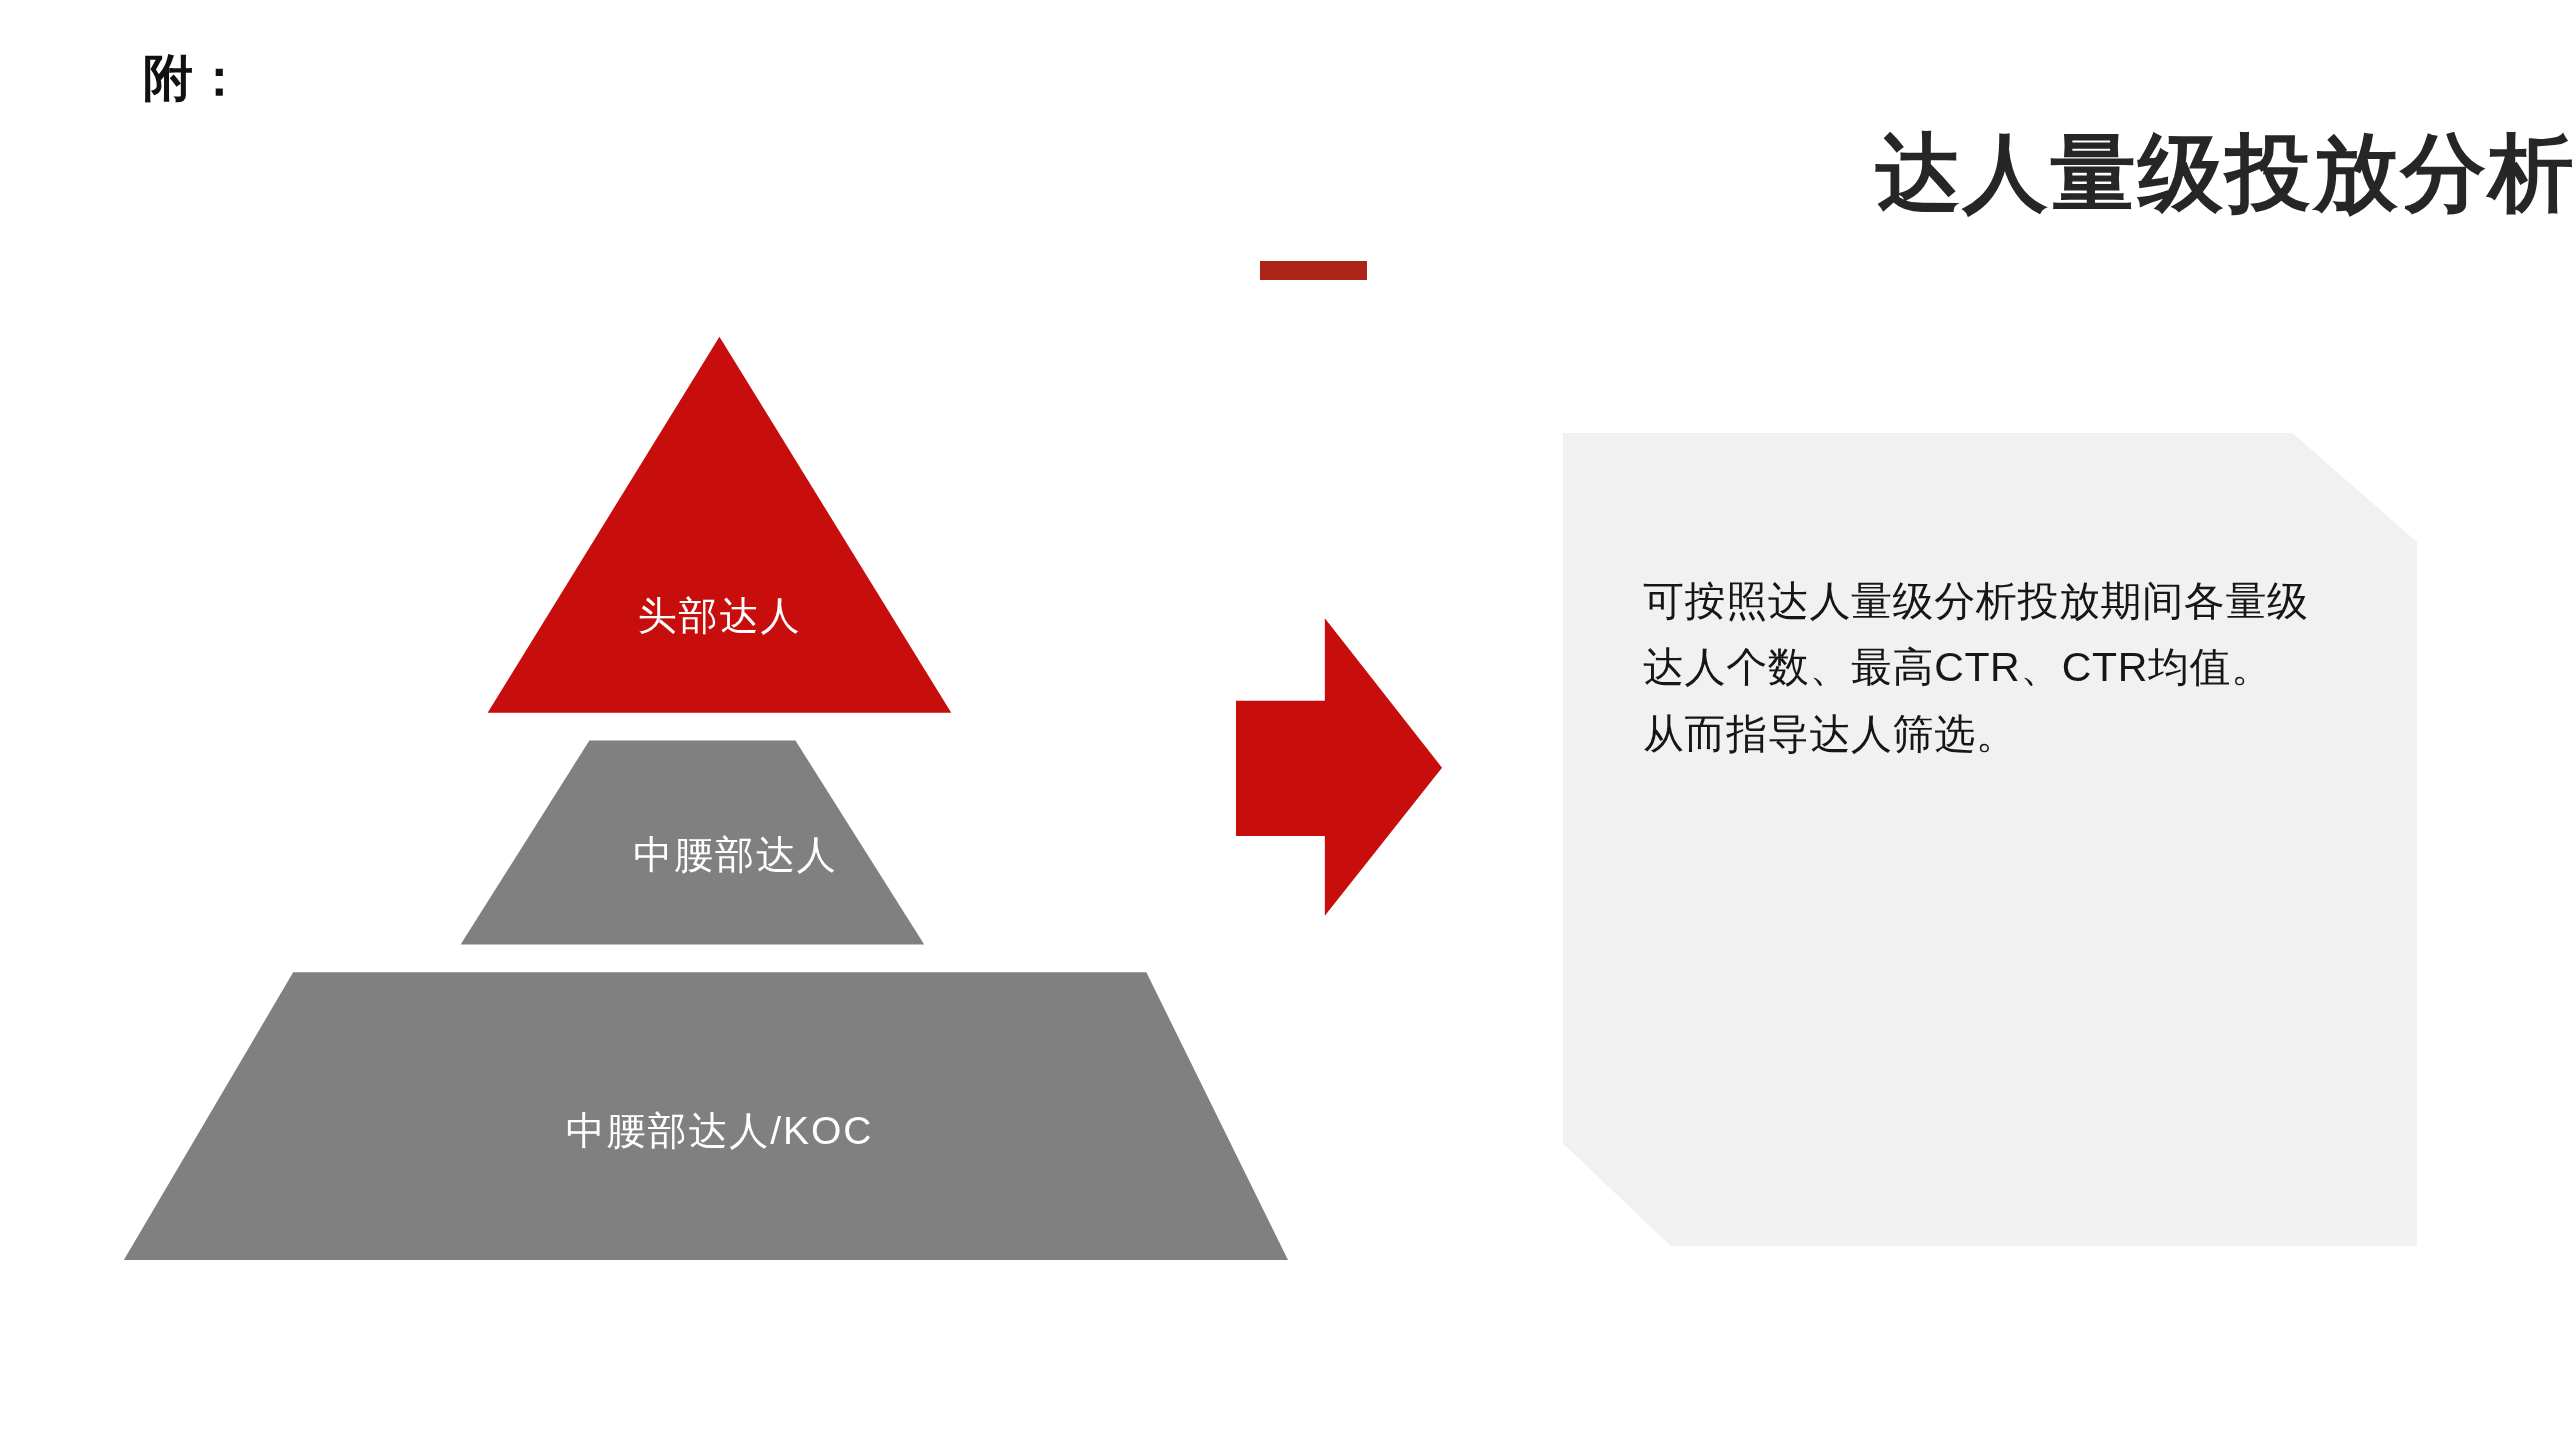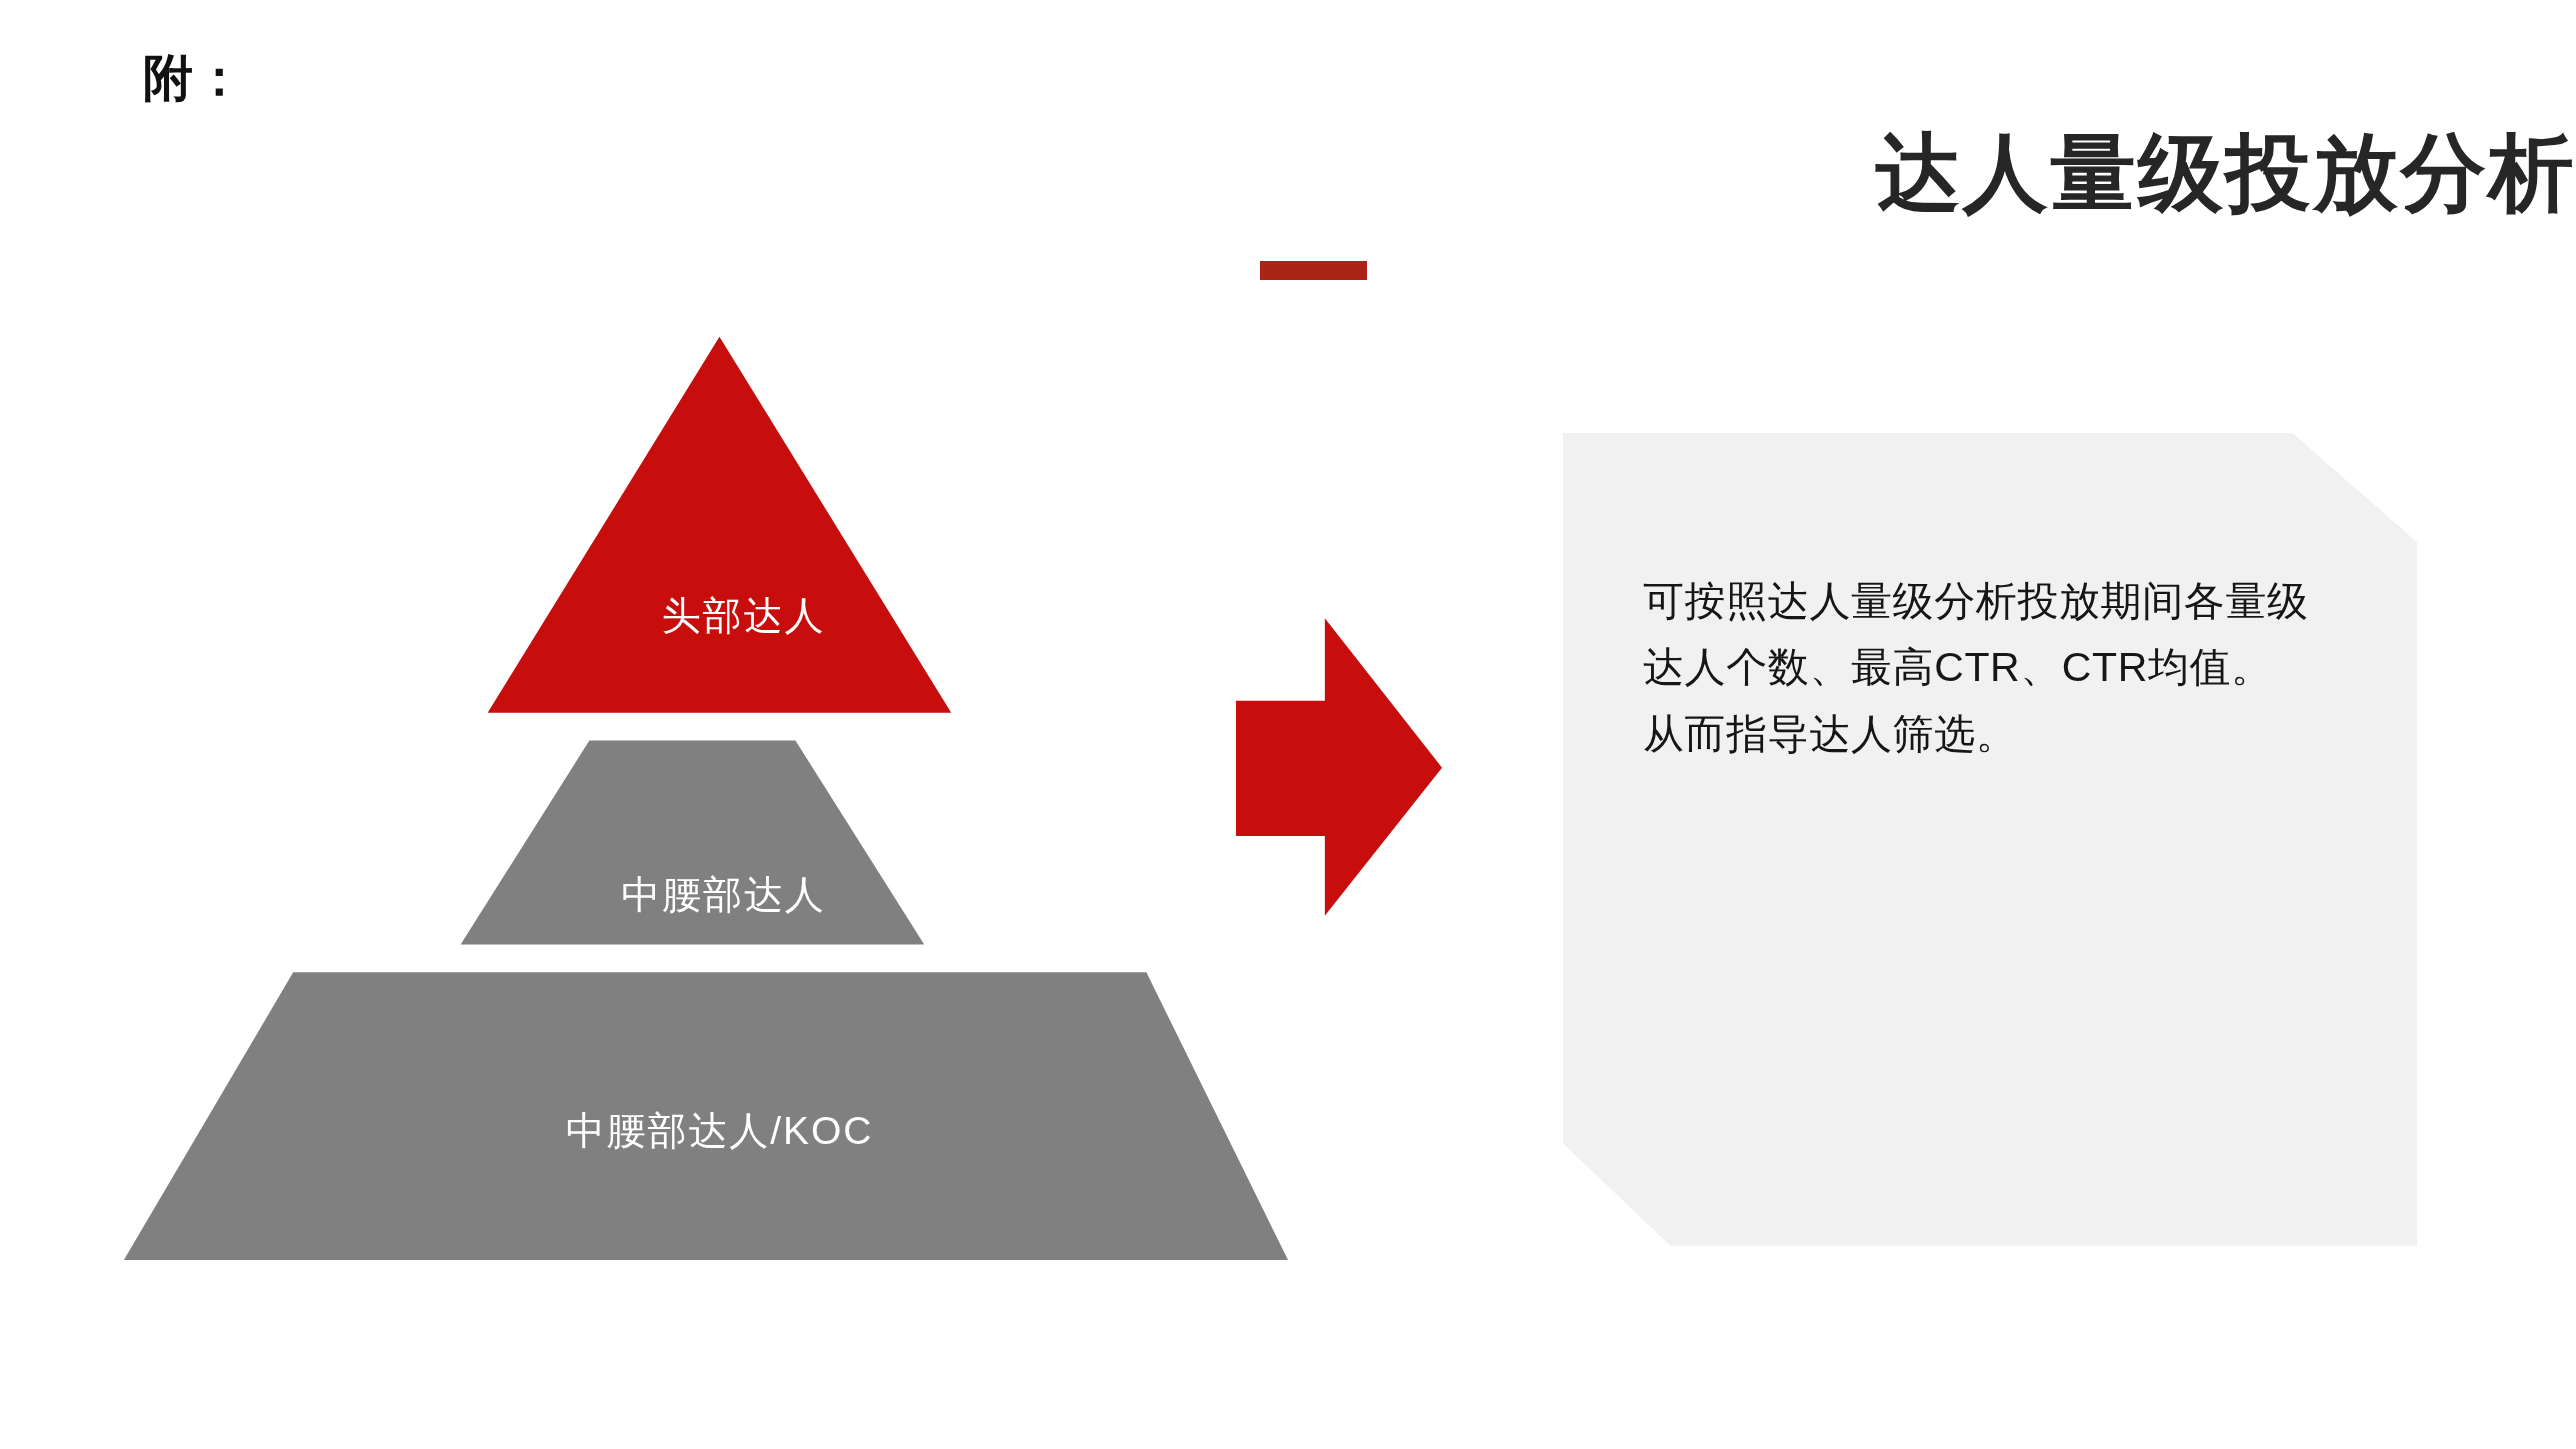--- a/index.html
+++ b/index.html
@@ -71,22 +71,22 @@
   .pyr-label {
     position: absolute;
     color: #ffffff;
     font-size: 39px;
     font-weight: 400;
     letter-spacing: 1.9px;
     white-space: nowrap;
     text-align: center;
     line-height: 1;
   }
-  .pyr-label-top    { left: 12px; width: 1439px; top: 596px; padding-left: 12px; }
-  .pyr-label-middle { left: 4px; width: 1439px; top: 835px; margin-top: 40px; }
+  .pyr-label-top    { left: 0; width: 1439px; top: 596px; }
+  .pyr-label-middle { left: 16px; width: 1439px; top: 835px; }
   .pyr-label-bottom { left: 0; width: 1439px; top: 1111px; }
 
   
   .arrow {
     position: absolute;
     left: 1236px;
     top: 618px;
     width: 206px;
     height: 374px;
   }

